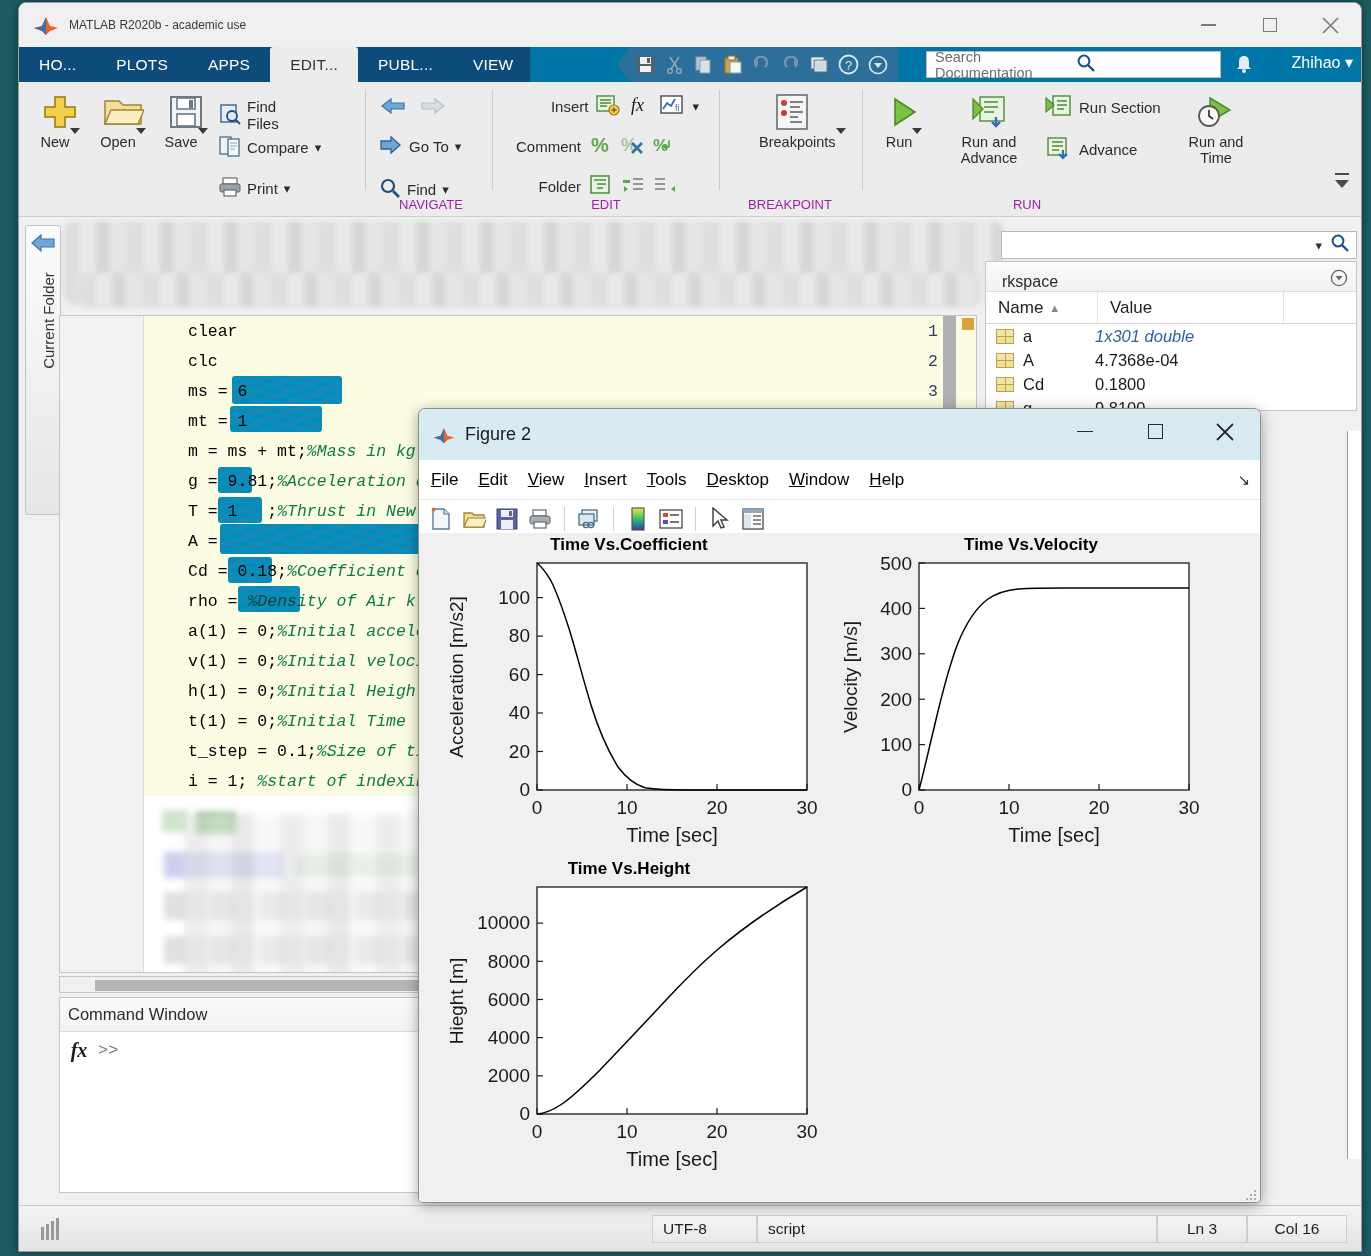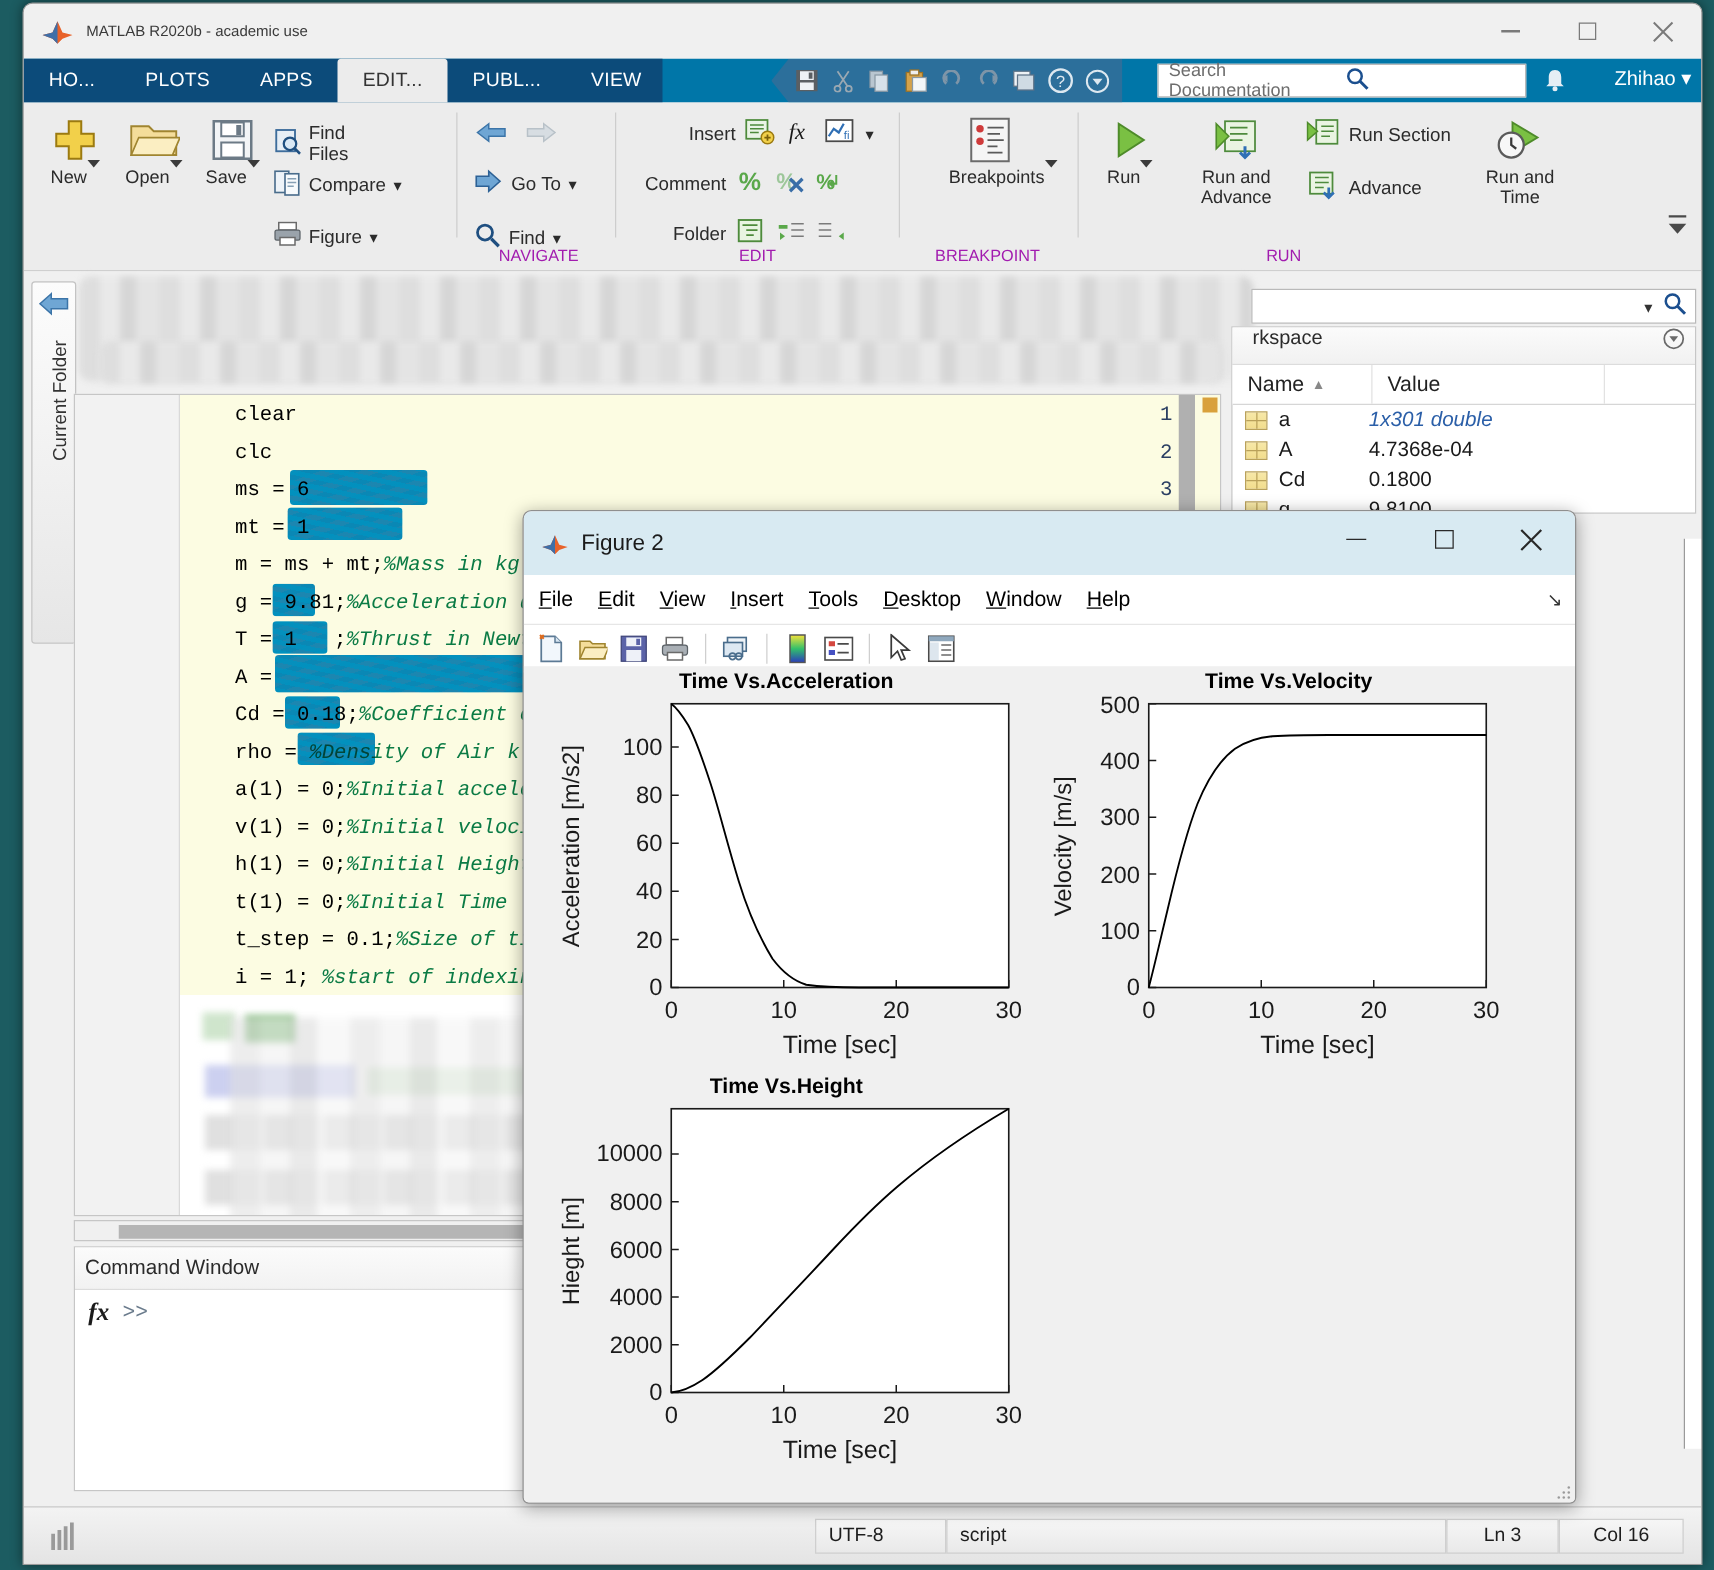--- a/index.html
+++ b/index.html
@@ -105,21 +105,21 @@
   #cmd-body{ position:absolute; left:0; right:0; top:34px; bottom:0; background:#fff; display:flex; }
   #cmd-fx{ width:38px; display:flex; align-items:flex-start; justify-content:center; padding-top:7px;
      font-family:"Liberation Serif", serif; font-style:italic; font-weight:bold; font-size:20px; color:#1b1b1b; }
   #cmd-prompt{ padding-top:9px; font-family:"Liberation Mono", monospace; font-size:17px; color:#6a7b8c; }
 
   
   #ws-search{ position:absolute; right:4px; top:14px; width:356px; height:28px; background:#fff;
      border:1px solid #b9b9b9; display:flex; align-items:center; }
   #ws-panel{ position:absolute; right:4px; top:44px; width:372px; height:150px;
      background:#fff; border:1px solid #c6c6c6; }
-  #ws-head{ height:30px; display:flex; align-items:flex-start; padding-left:16px; font-size:16px; color:#2b2b2b;
+  #ws-head{ height:30px; display:flex; align-items:flex-end; padding-left:16px; font-size:16px; color:#2b2b2b;
      background:linear-gradient(#fbfbfb,#f1f1f1); border-bottom:1px solid #dcdcdc; position:relative; }
   #ws-cols{ height:32px; display:flex; border-bottom:1px solid #d6d6d6; background:#fff; font-size:17px; color:#222; }
   #ws-cols .c{ display:flex; align-items:center; padding-left:12px; border-right:1px solid #e2e2e2; }
   .ws-row{ height:24px; display:flex; align-items:center; font-size:16.5px; color:#1a1a1a; }
   .ws-ic{ width:18px; height:15px; margin:0 9px 0 10px;
      background:
        linear-gradient(#f7e8a8,#f2dd8d);
      border:1px solid #b9a15a; position:relative; flex:none; }
   .ws-ic:before,.ws-ic:after{ content:""; position:absolute; background:#b9a15a; }
   .ws-ic:before{ left:50%; top:0; bottom:0; width:1px; }
@@ -345,21 +345,21 @@
         <span style="font-size:13px">▾</span>
       </div>
       <div class="smallrow" style="left:200px;top:95px;">
         <span>
           <svg width="22" height="20" viewBox="0 0 22 20">
               <rect x="4" y="1" width="14" height="6" fill="#fff" stroke="#6a6a6a" stroke-width="1.2"></rect>
               <rect x="1" y="7" width="20" height="8" rx="1.5" fill="#9aa3ab" stroke="#5c6368"></rect>
               <rect x="5" y="13" width="12" height="6" fill="#fff" stroke="#6a6a6a" stroke-width="1.2"></rect>
             </svg>
         </span>
-        <span>Figure</span>
+        <span>Print</span>
         <span style="font-size:13px">▾</span>
       </div>
     </div>
 
     <div class="rsep" style="left:346px;"></div>
 
     <div class="rgroup" style="left:352px;width:120px;">
       <div class="smallrow" style="left:8px;top:14px;gap:12px;">
         <span>
           <svg width="28" height="20" viewBox="0 0 28 20">
@@ -843,21 +843,21 @@
           <rect x="1" y="1" width="20" height="4" fill="#8fa8bd"></rect>
           <rect x="2" y="6" width="7" height="14" fill="#dde6ee"></rect>
           <path d="M11 8 h8 M11 12 h8 M11 16 h8" stroke="#6a6a6a" stroke-width="1.3"></path>
         </svg>
     </span>
   </div>
 
   <div id="fig-canvas">
 
     <div class="plot" id="plot-accel" style="left:10px;top:2px;width:400px;height:330px;">
-      <div class="ptitle">Time Vs.Acceleration</div>
+      <div class="ptitle">Time Vs.Coefficient</div>
       <svg width="400" height="330" viewBox="0 0 400 330">
 
         <rect x="108" y="28" width="270" height="227" fill="#ffffff" stroke="#1a1a1a" stroke-width="1.3"></rect>
 
         <g stroke="#1a1a1a" stroke-width="1.2">
           <line x1="108" y1="255" x2="108" y2="249"></line>
             <line x1="198" y1="255" x2="198" y2="249"></line>
           <line x1="288" y1="255" x2="288" y2="249"></line>
             <line x1="378" y1="255" x2="378" y2="249"></line>
         </g>

